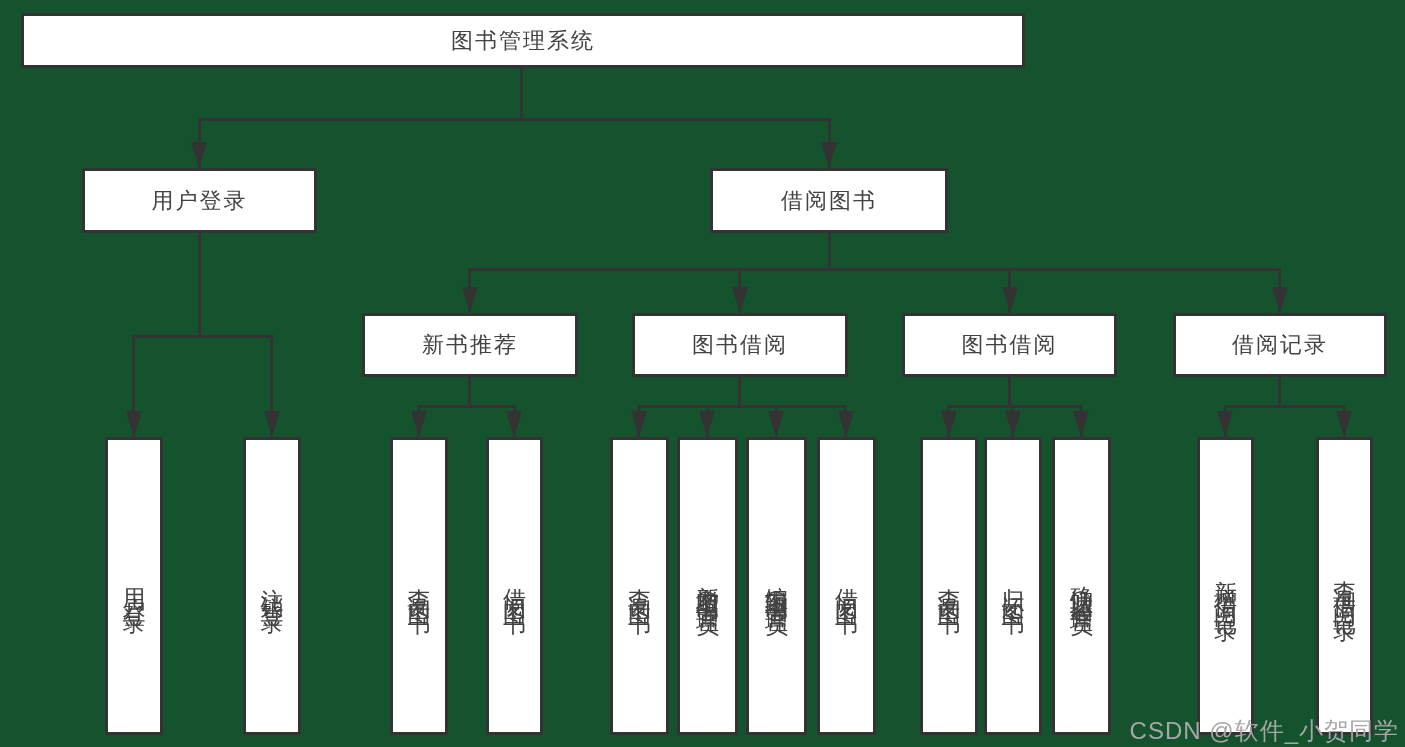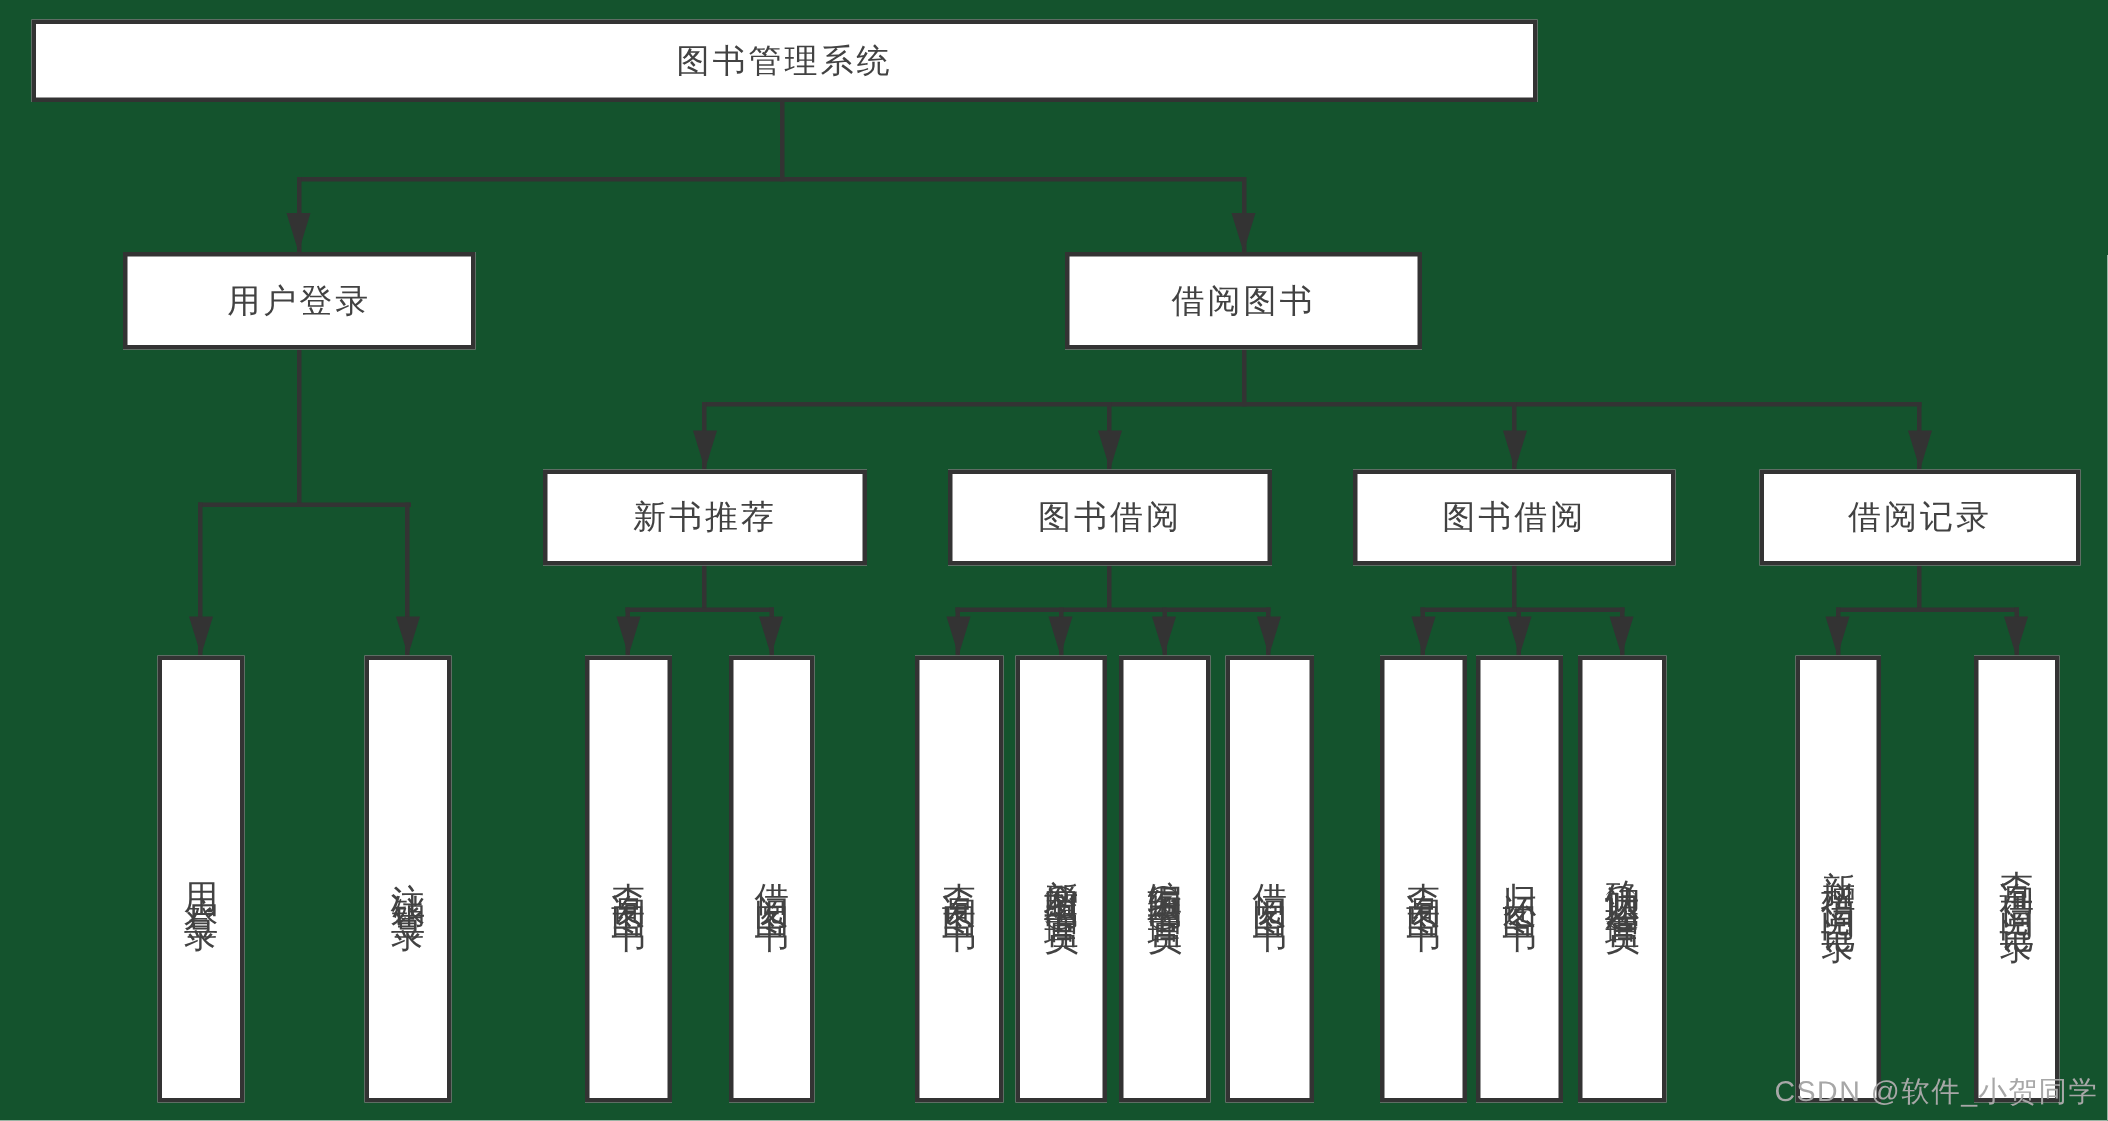--- a/index.html
+++ b/index.html
@@ -19,21 +19,21 @@
     letter-spacing:8px;line-height:1;white-space:nowrap;
   }
   .vline{position:absolute;width:3px;background:#333333;z-index:1;}
   .hline{position:absolute;height:3px;background:#333333;z-index:1;}
   .arrow{
     position:absolute;width:0;height:0;z-index:1;
     border-left:8px solid transparent;border-right:8px solid transparent;
     border-top:26px solid #333333;
   }
   .watermark{
-    position:absolute;right:6px;top:715px;font-size:19px;color:#a7a7a7;
+    position:absolute;right:6px;top:715px;font-size:24px;color:#a7a7a7;
     letter-spacing:1px;z-index:5;white-space:nowrap;
   }
 </style>
 </head>
 <body>
 
 <div id="stage">
 
   <div class="box h" style="left:21px;top:13px;width:1004px;height:55px;">
     <span>图书管理系统</span>

